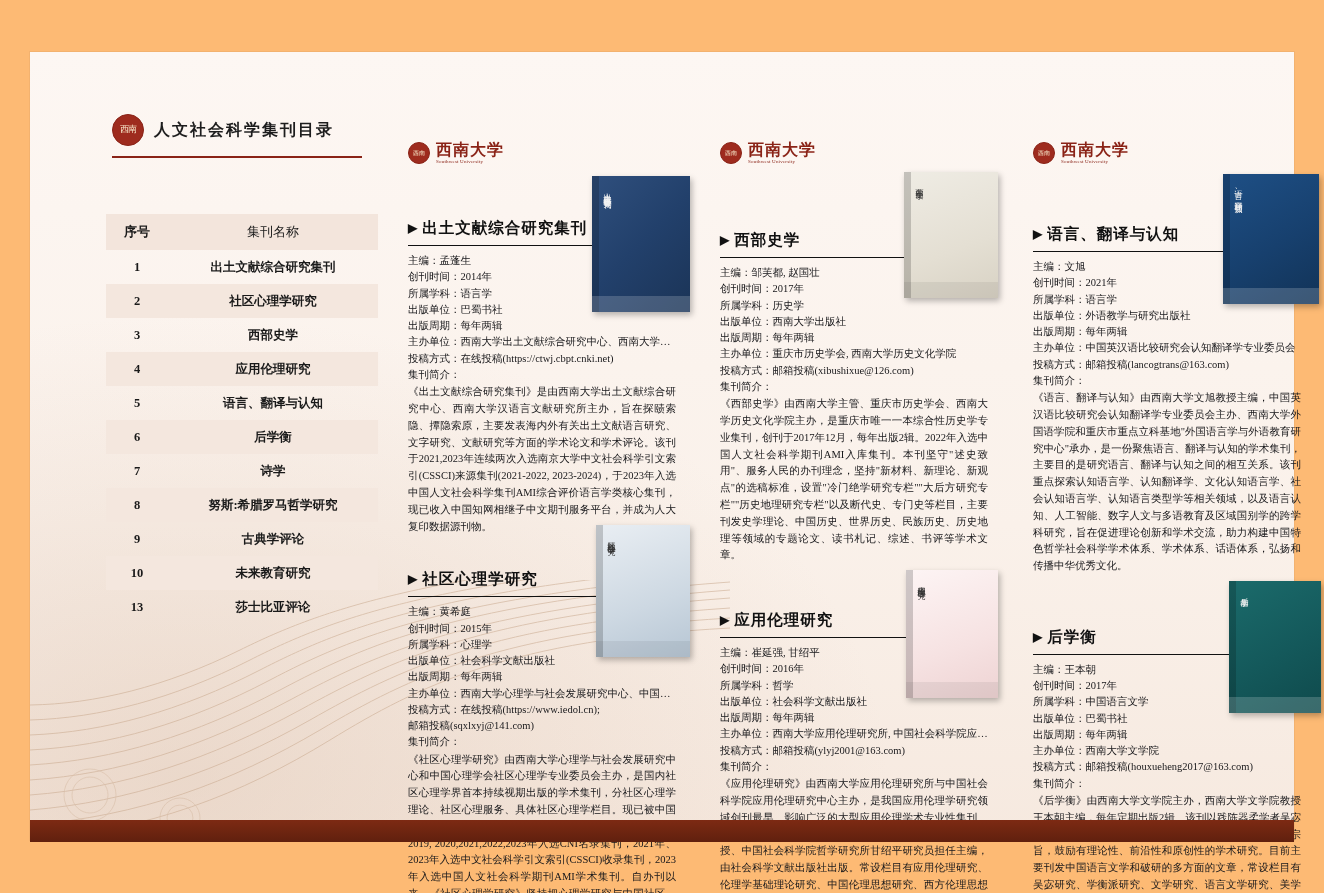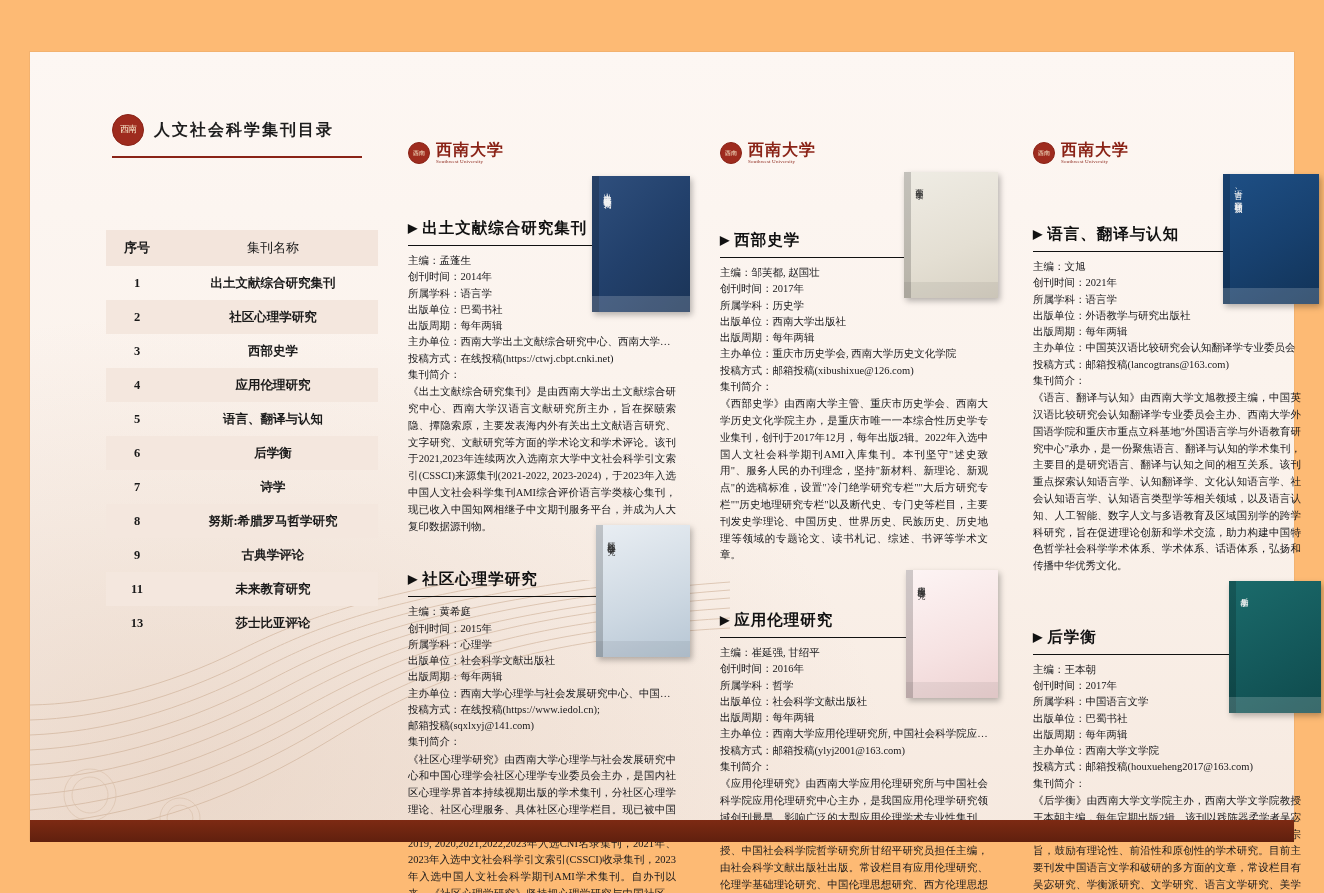--- a/index.html
+++ b/index.html
@@ -83,21 +83,21 @@
     letter-spacing: 2px;
   }
   .brand-rule {
     margin: 10px 0 0 28px;
     width: 250px;
     height: 2px;
     background: #8a2317;
   }
 
   table.catalog {
-    margin: 72px 0 0 22px;
+    margin: 56px 0 0 22px;
     width: 272px;
     border-collapse: collapse;
     font-size: 12.5px;
   }
   table.catalog th {
     font-weight: normal;
     font-size: 13px;
     color: #1a1a1a;
     padding: 9px 0;
     text-align: center;
@@ -317,21 +317,21 @@
             </tr>
           <tr class="alt">
               <td>8</td>
               <td>努斯:希腊罗马哲学研究</td>
             </tr>
           <tr>
               <td>9</td>
               <td>古典学评论</td>
             </tr>
           <tr class="alt">
-              <td>11</td>
+              <td>10</td>
               <td>未来教育研究</td>
             </tr>
           <tr>
               <td>13</td>
               <td>莎士比亚评论</td>
             </tr>
         </tbody>
       </table>
     </div>
 

